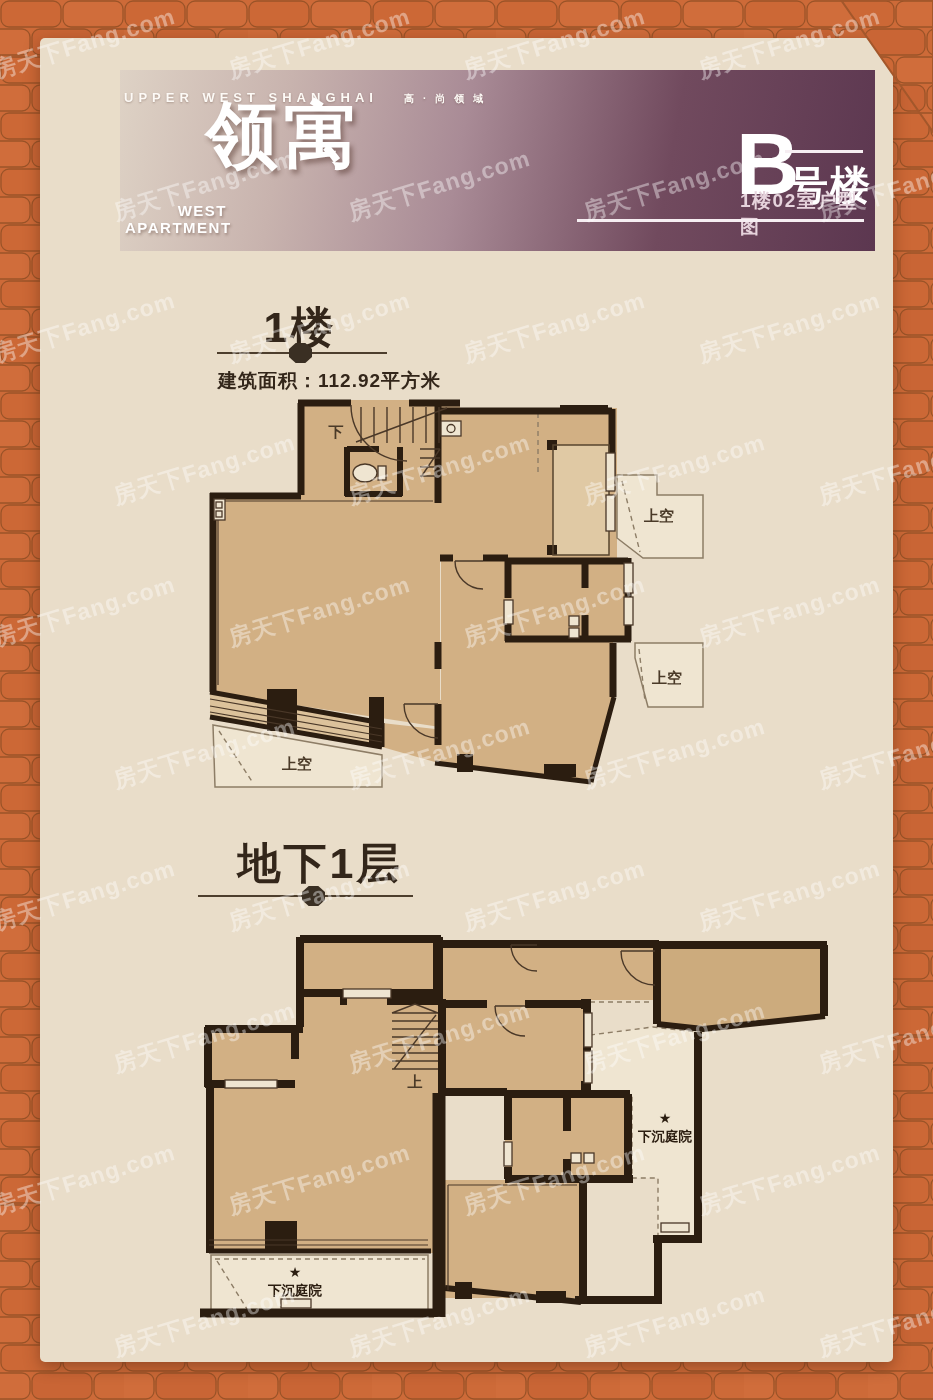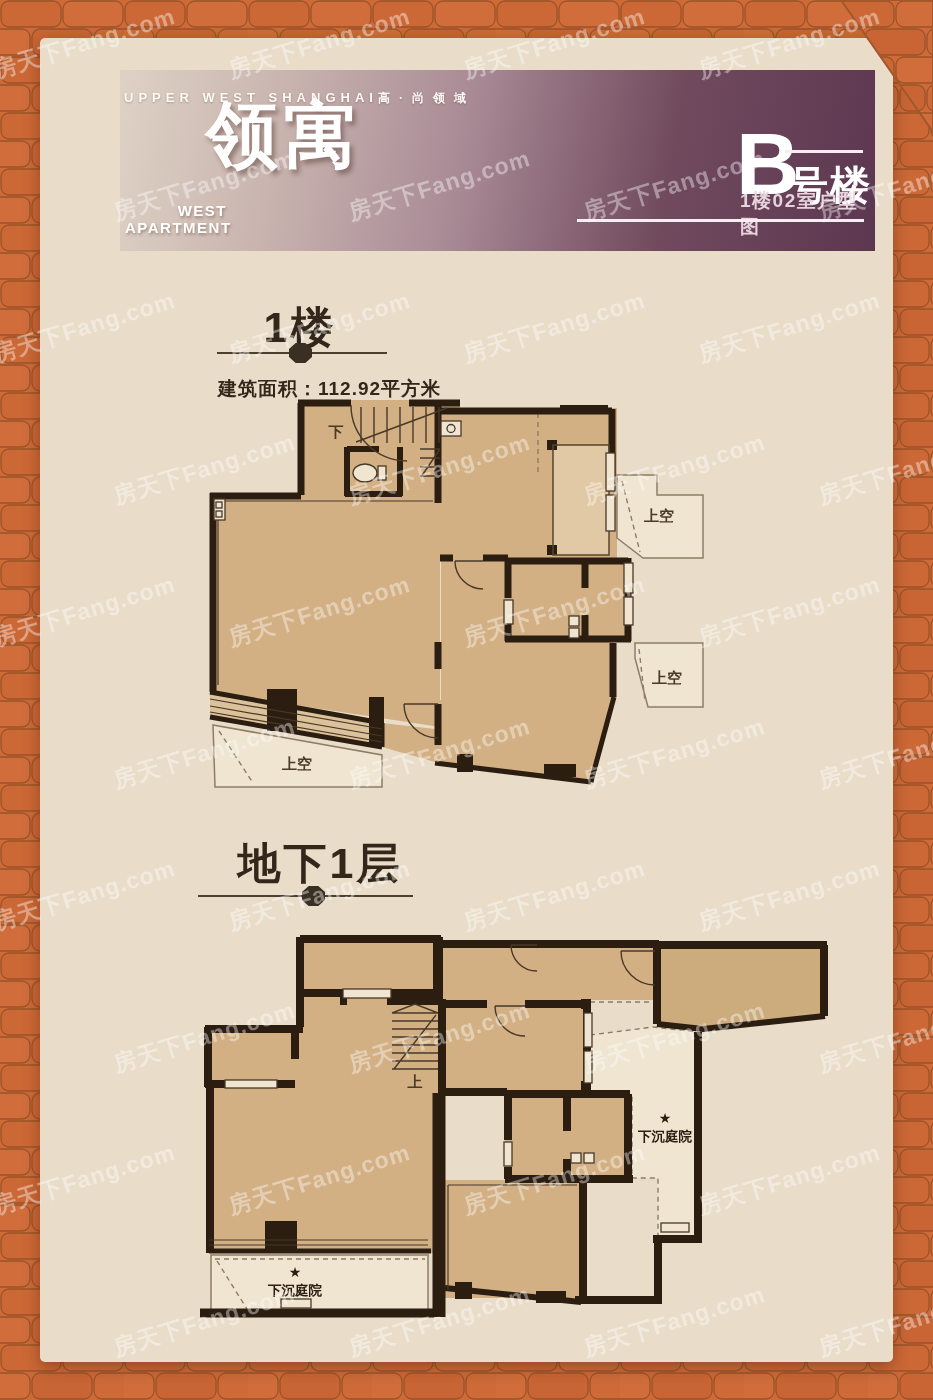--- a/index.html
+++ b/index.html
@@ -3,21 +3,21 @@
 <meta charset="utf-8">
 <style>
   html,body{margin:0;padding:0;background:#888;}
   .frame{position:relative;width:933px;height:1400px;overflow:hidden;font-family:"Liberation Sans",sans-serif;background:#cd6a38;}
   .brick-bg{position:absolute;left:0;top:0;}
   .card{position:absolute;left:40px;top:38px;width:853px;height:1324px;background:#e9ddc9;border-radius:5px;box-shadow:0 5px 16px rgba(80,35,15,.45);}
   
   .band{position:absolute;left:80px;top:32px;width:755px;height:181px;
         background:linear-gradient(100deg,#ded2c5 0%,#c8b3ae 22%,#a98b96 45%,#714a5e 72%,#5c3750 100%);}
   .tagline{position:absolute;left:4px;top:20px;color:#fdfaf6;font-size:13px;font-weight:bold;letter-spacing:5px;white-space:nowrap;text-shadow:0 1px 2px rgba(90,60,50,.35);}
-  .tagline .cn{letter-spacing:9px;font-size:12px;}
+  .tagline .cn{margin-left:26px;letter-spacing:9px;font-size:10px;}
   .logo-cn{position:absolute;left:86px;top:26px;font-size:72px;line-height:1.1;font-weight:900;color:#ffffff;letter-spacing:6px;text-shadow:3px 4px 5px rgba(70,40,30,.45);}
   .logo-en{position:absolute;left:5px;top:133px;width:102px;text-align:right;color:#ffffff;font-weight:800;font-size:15px;line-height:1.12;letter-spacing:1.5px;text-shadow:1px 2px 3px rgba(70,40,30,.4);}
   .num23{position:absolute;left:450px;top:2px;font-size:132px;line-height:1;font-weight:bold;color:#ffffff;letter-spacing:6px;}
   .numB{position:absolute;left:616px;top:50px;font-size:88px;line-height:1;font-weight:bold;color:#ffffff;}
   .numSuffix{position:absolute;left:668px;top:88px;font-size:40px;font-weight:bold;color:#ffffff;letter-spacing:2px;}
   .line-b{position:absolute;left:665px;top:80px;width:78px;height:3px;background:#f6eef2;}
   .caption{position:absolute;left:620px;top:118px;font-size:19px;letter-spacing:1.5px;color:#e6d3dc;font-weight:bold;}
   .underline{position:absolute;left:457px;top:149px;width:287px;height:3px;background:#f6eef2;}
   
   .sec-title{position:absolute;font-size:43px;font-weight:900;color:#33261a;letter-spacing:3px;white-space:nowrap;transform:translateX(-50%);}
@@ -62,21 +62,21 @@
       <div class="numB">B</div>
       <div class="line-b"></div>
       <div class="numSuffix">号楼</div>
       <div class="caption">1楼02室户型图</div>
       <div class="underline"></div>
     </div>
 
     <div class="sec-title" style="left:260px;top:252px;margin-top:9px;">1楼</div>
     <div class="divider" style="left:177px;top:314px;width:170px;"></div>
     <div class="hex" style="left:249px;top:305px;"></div>
-    <div class="area-label" style="left:178px;top:338px;">建筑面积：112.92平方米</div>
+    <div class="area-label" style="left:178px;top:330px;">建筑面积：112.92平方米</div>
 
     <svg class="plan" style="left:155px;top:357px;" width="530" height="430" viewBox="0 0 530 430">
       <g>
         <polygon points="103,5 265,5 265,108 103,108" fill="#d2b084"></polygon>
         <rect x="245" y="13" width="177" height="152" fill="#d2b084"></rect>
         <polygon points="15,98 245,98 245,332 15,297" fill="#d2b084"></polygon>
         <polygon points="246,163 313,163 313,246 418,246 418,300 395,386 240,367 240,305 246,305" fill="#d2b084"></polygon>
         <rect x="313" y="166" width="120" height="78" fill="#d2b084"></rect>
         <rect x="358" y="50" width="56" height="110" fill="#e0c9a4"></rect>
         <polygon points="15,297 187,328 187,352 15,322" fill="#dcc29b"></polygon>

